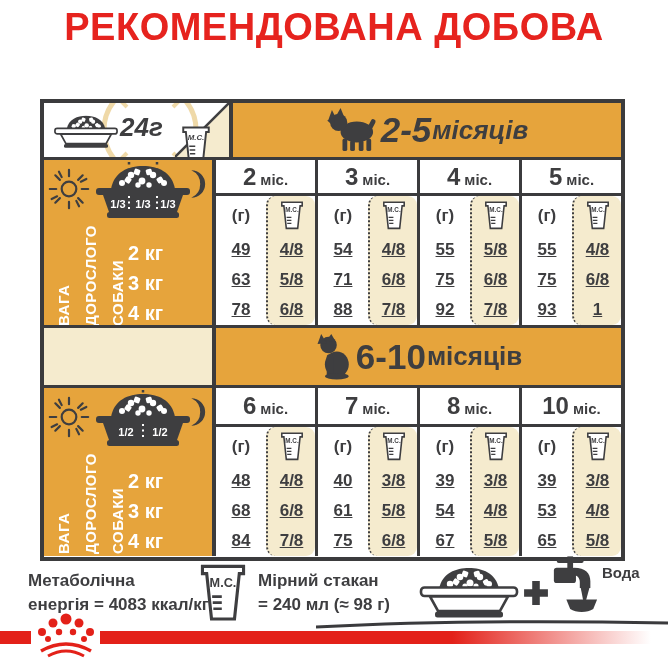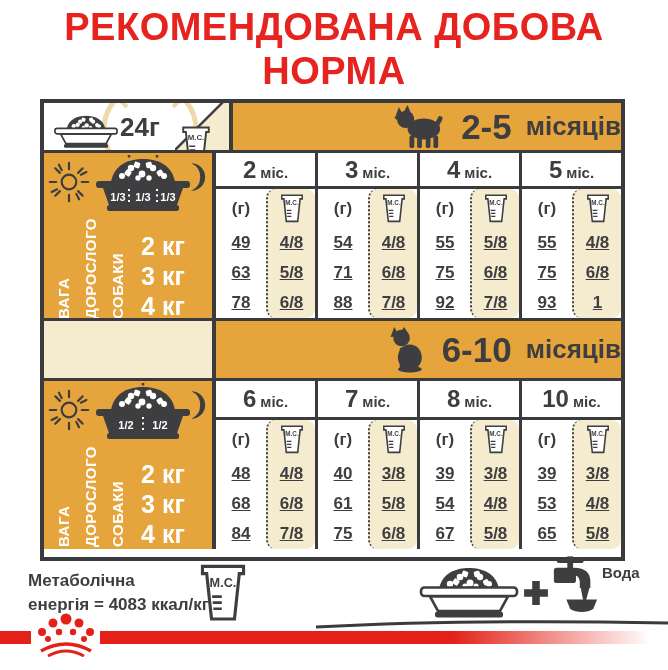--- a/index.html
+++ b/index.html
@@ -10,28 +10,28 @@
 
   
   .title{position:absolute;top:5px;left:0;width:100%;text-align:center;
          color:#E6231E;font-weight:bold;font-size:38px;line-height:44px;letter-spacing:.5px;}
 
   
   .table{position:absolute;left:40px;top:99px;width:585px;height:462px;
          border:4px solid #3B3B3D;background:#fff;box-sizing:border-box;}
   .trow{display:flex;box-sizing:border-box;}
   .bb{border-bottom:3px solid #3B3B3D;}
-  .row-h{height:50px;} .row-grid{height:168px;} .row-h2{height:60px;}
+  .row-h{height:57px;font-style:italic;} .row-grid{height:168px;} .row-h2{height:60px;}
 
   .leftcell{flex:0 0 168px;border-right:4px solid #3B3B3D;position:relative;overflow:hidden;}
   .leftcell.wide{flex:0 0 185px;}
   .leftcell.orange{background:#E6A43C;}
   .leftcell.cream{background:#F5EBCE;}
 
-  .band{flex:1;background:#E6A43C;display:flex;align-items:center;justify-content:flex-end;gap:14px;min-width:0;}
+  .band{flex:1;background:#E6A43C;display:flex;align-items:center;justify-content:center;gap:1px;min-width:0;}
   .rangenum{font-size:35px;font-weight:bold;}
   .rangeunit{font-size:26px;font-weight:bold;}
 
   
   .months{flex:1;display:flex;min-width:0;}
   .mcol{flex:1;display:flex;flex-direction:column;min-width:0;}
   .mcol + .mcol{border-left:3px solid #3B3B3D;}
   .mhead{height:36px;border-bottom:3px solid #3B3B3D;background:#fff;
          display:flex;align-items:center;justify-content:center;gap:4px;}
   .mnum{font-size:24px;font-weight:bold;}
@@ -45,21 +45,21 @@
         font-size:17px;font-weight:bold;text-decoration:underline;}
 
   
   .sun{position:absolute;left:4px;top:8px;}
   .sbowl{position:absolute;left:50px;top:2px;}
   .moon{position:absolute;right:5px;top:9px;}
   .vtext-wrap{position:absolute;left:6px;top:38px;width:92px;height:128px;}
   .vtext{position:absolute;left:-18px;top:18px;width:128px;height:92px;transform:rotate(-90deg);
          color:#fff;font-weight:bold;font-size:15px;line-height:27px;letter-spacing:.5px;}
   .wlabels{position:absolute;right:14px;top:78px;width:70px;}
-  .wlabel{height:30px;line-height:30px;text-align:center;color:#fff;font-weight:bold;font-size:25px;}
+  .wlabel{height:30px;line-height:30px;text-align:left;color:#fff;font-weight:bold;font-size:20px;}
 
   
   .clock{position:absolute;left:54px;top:-25px;}
   .tl-bowl{position:absolute;left:9px;top:11px;}
   .amount{position:absolute;left:76px;top:9px;font-size:26px;font-weight:bold;}
   .tri{position:absolute;right:0;bottom:0;}
   .tl-cup{position:absolute;right:18px;top:23px;}
 
   
   .met{position:absolute;left:28px;top:569px;font-size:17px;font-weight:bold;line-height:24px;}
@@ -152,21 +152,20 @@
     <symbol id="plus-sym" viewBox="0 0 24 24">
       <path d="M8.5,1 h7 v7.5 h7.5 v7 h-7.5 v7.5 h-7 v-7.5 h-7.5 v-7 h7.5 z" fill="#3E3E40"></path>
     </symbol>
   </defs>
 </svg>
 
 <div class="page">
 
   <div class="title">
     <div>РЕКОМЕНДОВАНА ДОБОВА</div>
-    <div>НОРМА</div>
   </div>
 
   <div class="table">
 
     <div class="trow row-h bb">
       <div class="leftcell wide">
         <svg class="clock" width="104" height="104" viewBox="0 0 104 104">
           <g stroke="#EFD9A8" fill="none">
             <circle cx="52" cy="52" r="46" stroke-width="5"></circle>
             <g stroke-width="4">
@@ -513,20 +512,24 @@
     </div>
   </div>
 
   <div class="met">
     <div>Метаболічна</div>
     <div>енергія = 4083 ккал/кг</div>
   </div>
   <svg class="f-cup" width="50" height="58" viewBox="0 0 40 48">
       <use href="#cup"></use>
     </svg>
+  <div class="cupnote">
+    <div>Мірний стакан</div>
+    <div>= 240 мл (≈ 98 г)</div>
+  </div>
   <svg class="f-bowl" width="102" height="52" viewBox="0 0 102 52">
       <use href="#bowl-outline"></use>
     </svg>
   <svg class="plus" width="26" height="26" viewBox="0 0 24 24">
       <use href="#plus-sym"></use>
     </svg>
   <svg class="tap" width="48" height="58" viewBox="0 0 50 60">
       <use href="#tap"></use>
     </svg>
   <div class="water">Вода</div>

